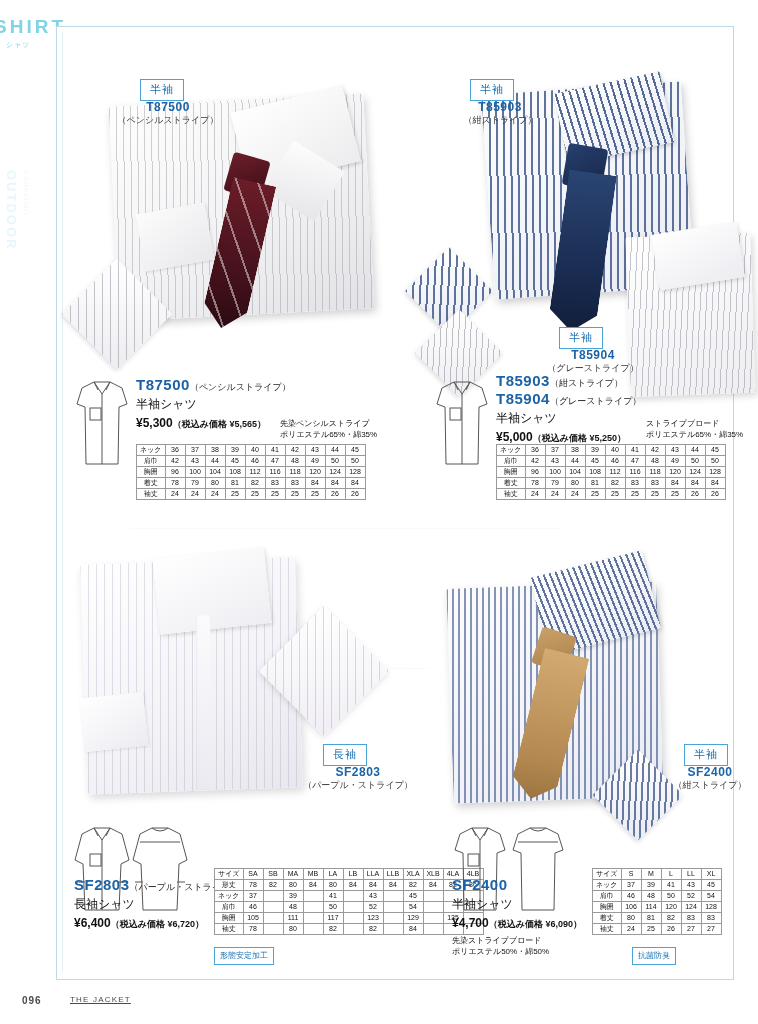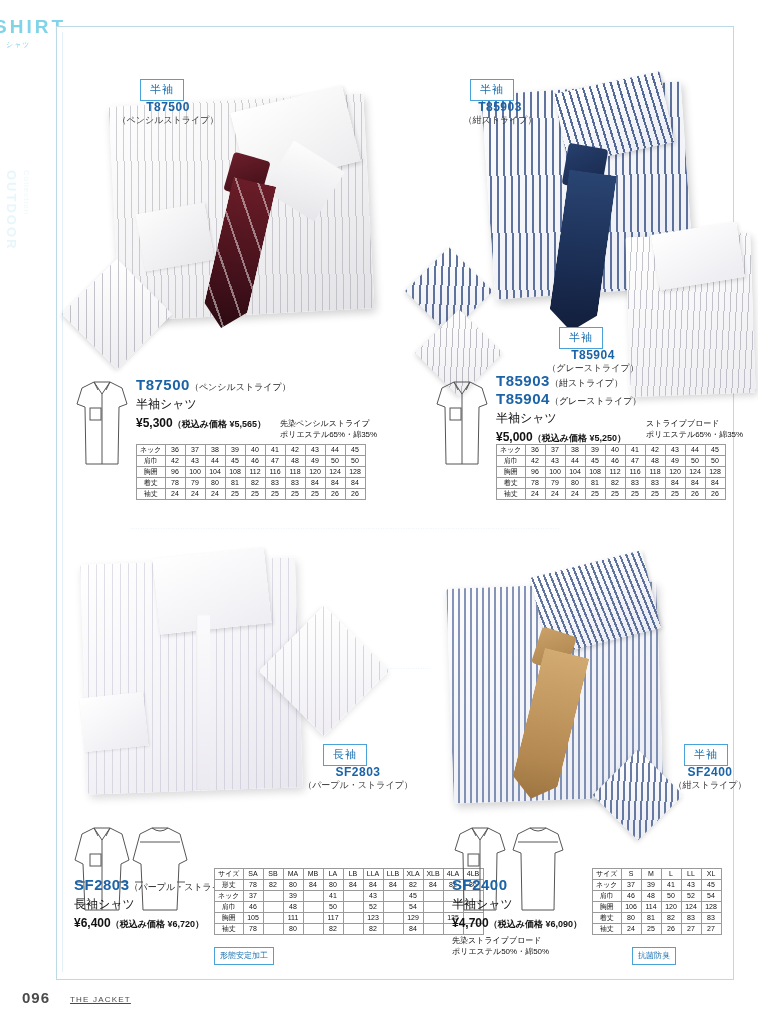--- a/index.html
+++ b/index.html
@@ -49,21 +49,21 @@
     position:absolute;left:62px;top:32px;width:664px;height:940px;
     border-left:1px solid #e3eff6;
   }
 
   
   .wm{position:absolute;color:#eaf4f9;font-size:9px;line-height:13px;}
 
   
   .folio{
     position:absolute;left:22px;bottom:18px;
-    font-size:15px;font-weight:bold;color:#4a4a4a;letter-spacing:1px;
+    font-size:10px;font-weight:bold;color:#4a4a4a;letter-spacing:1px;
   }
   .folio-text{
     position:absolute;left:70px;bottom:20px;
     font-size:8px;letter-spacing:1.2px;color:#4a4a4a;text-decoration:underline;
   }
 
   
   .photo{position:absolute;}
   .shirt{
     position:absolute;border-radius:3px;

